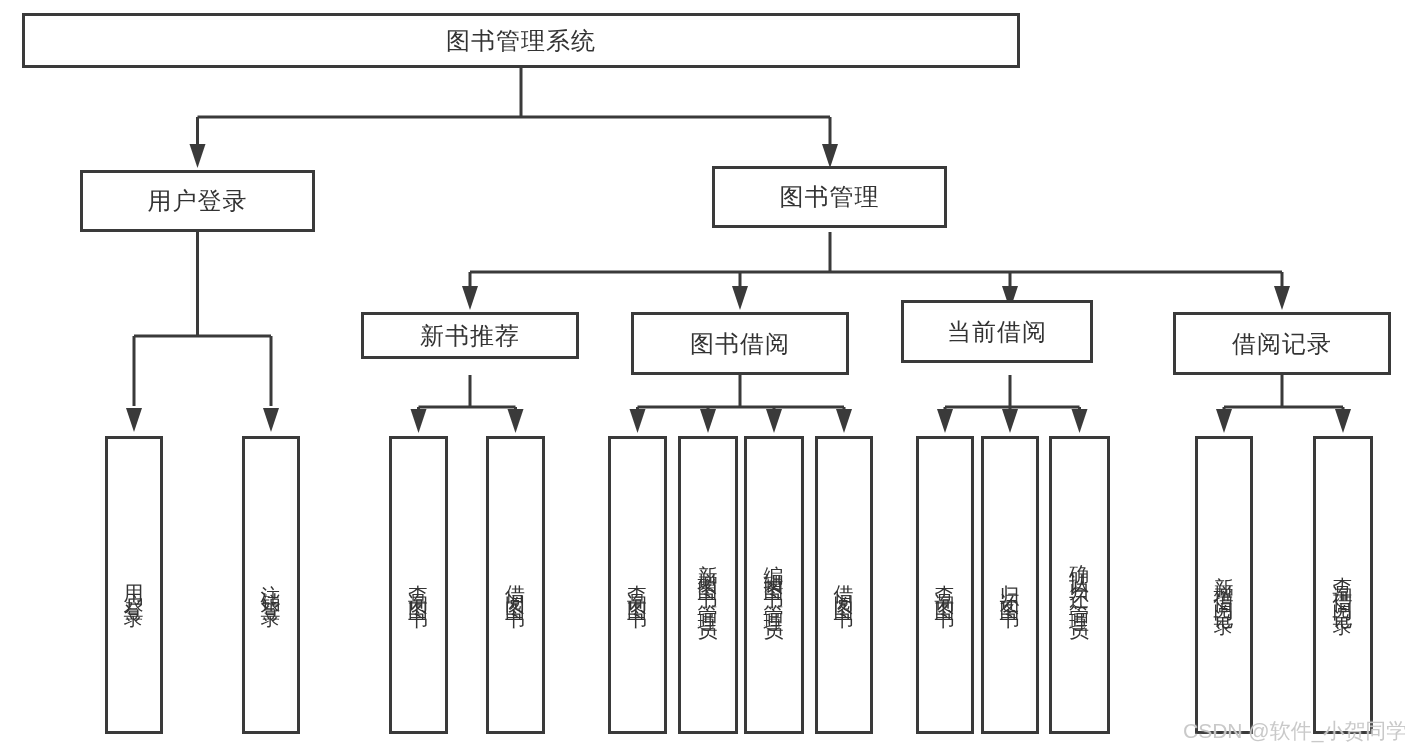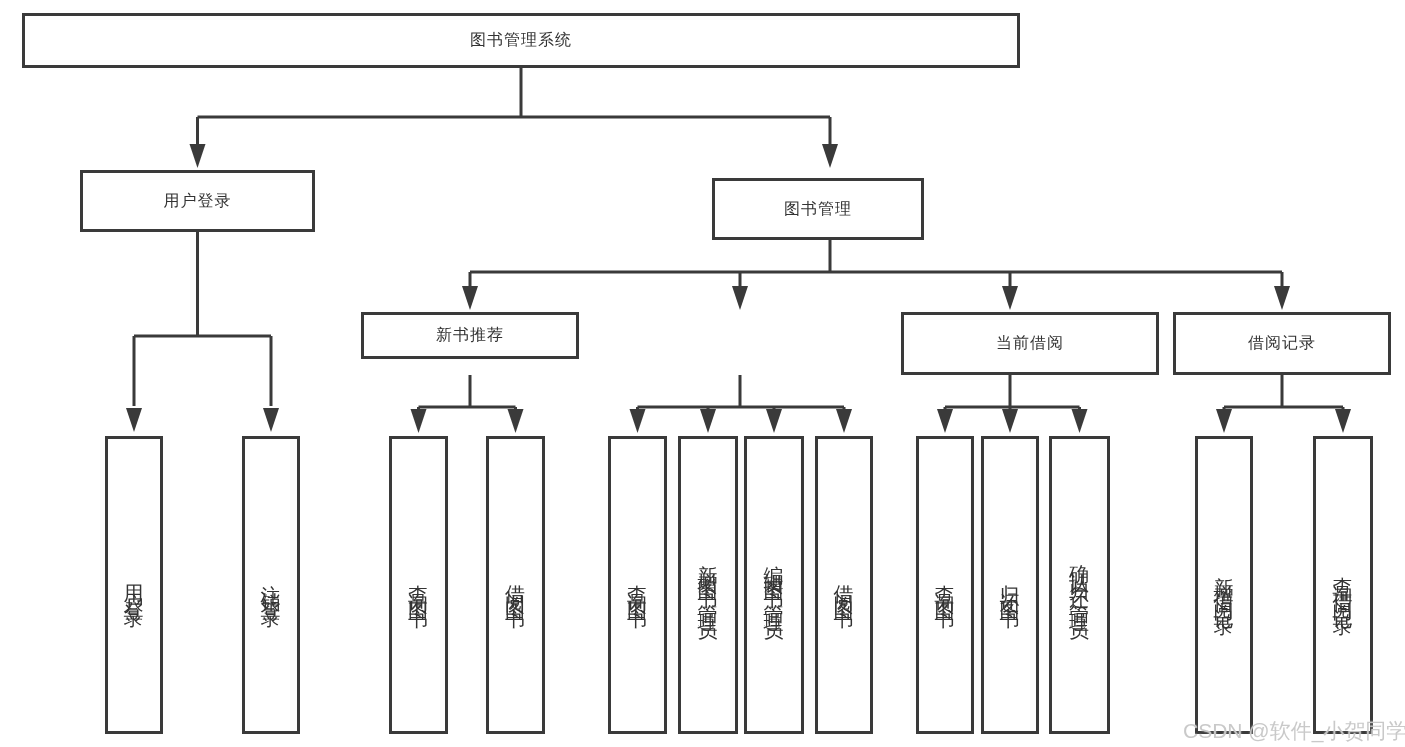--- a/index.html
+++ b/index.html
@@ -5,21 +5,21 @@
   html,body{margin:0;padding:0;background:#ffffff;}
   .stage{
     position:relative;width:1405px;height:747px;background:#ffffff;overflow:hidden;
     font-family:"Liberation Sans","DejaVu Sans",sans-serif;color:#333333;
   }
   .wires{position:absolute;left:0;top:0;width:1405px;height:747px;}
   .node{
     position:absolute;box-sizing:border-box;background:#ffffff;
     border:3px solid #3a3a3a;display:flex;align-items:center;justify-content:center;
   }
-  .hbox{font-size:16px;letter-spacing:1px;}
+  .hbox{font-size:24px;letter-spacing:1px;}
   .vbox span{
     writing-mode:vertical-rl;text-orientation:upright;
     font-size:20px;line-height:1;letter-spacing:8px;
   }
   .watermark{
     position:absolute;left:1183px;top:717px;z-index:5;
     font-size:21px;color:rgba(198,198,198,0.95);
     text-shadow:0 0 2px rgba(255,255,255,0.8);
     white-space:nowrap;
   }
@@ -90,28 +90,31 @@
     </g>
   </svg>
 
   <div class="node hbox" style="left:22px;top:13px;width:998px;height:55px">
     <span>图书管理系统</span>
   </div>
 
   <div class="node hbox" style="left:80px;top:170px;width:235px;height:62px">
     <span>用户登录</span>
   </div>
-  <div class="node hbox" style="left:712px;top:178px;width:212px;height:62px">
+  <div class="node hbox" style="left:712px;top:166px;width:235px;height:62px">
     <span>图书管理</span>
   </div>
 
   <div class="node hbox" style="left:361px;top:312px;width:218px;height:47px">
     <span>新书推荐</span>
   </div>
-  <div class="node hbox" style="left:901px;top:312px;width:258px;height:63px">
+  <div class="node hbox" style="left:631px;top:312px;width:218px;height:63px">
+    <span>图书借阅</span>
+  </div>
+  <div class="node hbox" style="left:901px;top:300px;width:192px;height:63px">
     <span>当前借阅</span>
   </div>
   <div class="node hbox" style="left:1173px;top:312px;width:218px;height:63px">
     <span>借阅记录</span>
   </div>
 
   <div class="node vbox" style="left:105px;top:436px;width:58px;height:298px">
     <span>用户登录</span>
   </div>
   <div class="node vbox" style="left:242px;top:436px;width:58px;height:298px">

